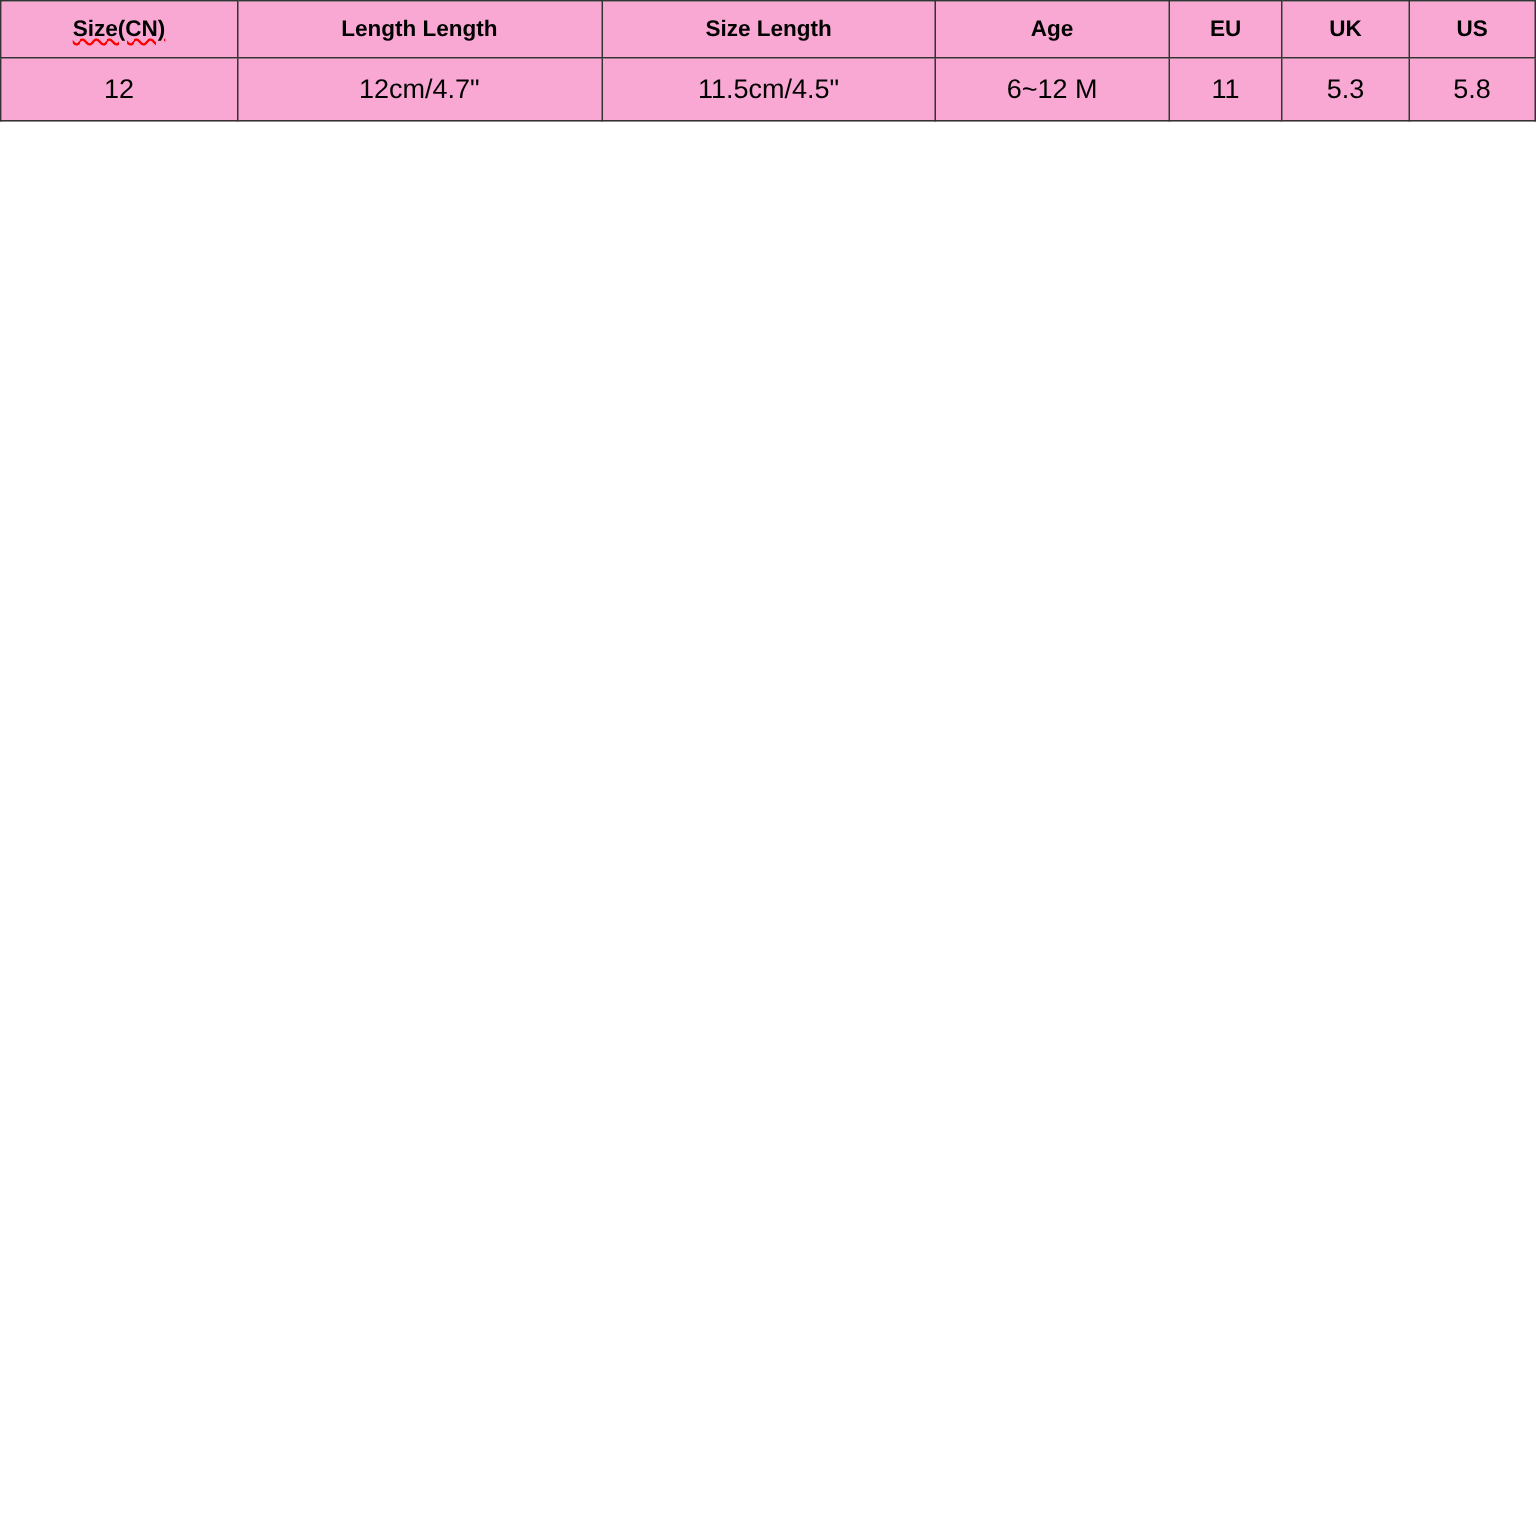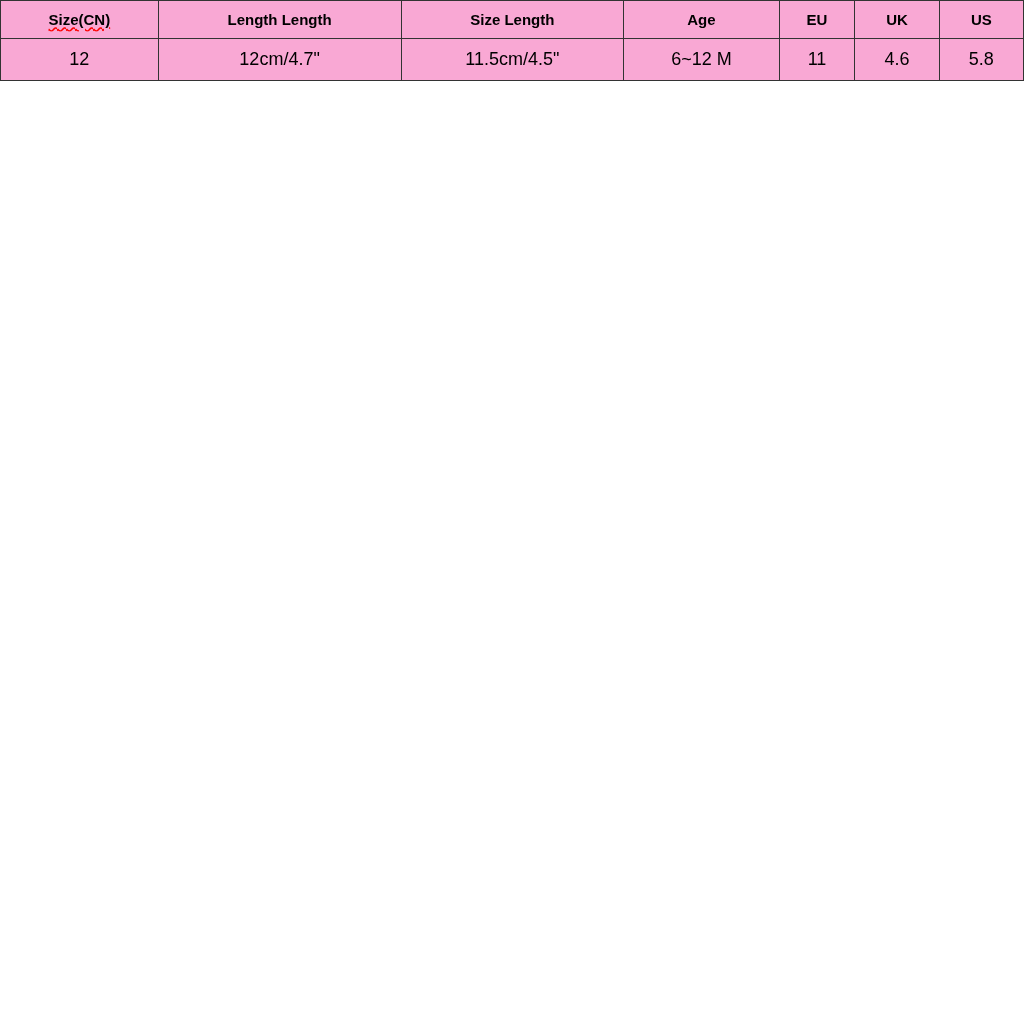--- a/index.html
+++ b/index.html
@@ -79,18 +79,18 @@
         </th>
       </tr>
     </thead>
     <tbody>
       <tr>
         <td>12</td>
         <td>12cm/4.7"</td>
         <td>11.5cm/4.5"</td>
         <td>6~12 M</td>
         <td>11</td>
-        <td>4.6</td>
+        <td>5.3</td>
         <td>5.8</td>
       </tr>
     </tbody>
   </table>
 </div>
 
 </body></html>

